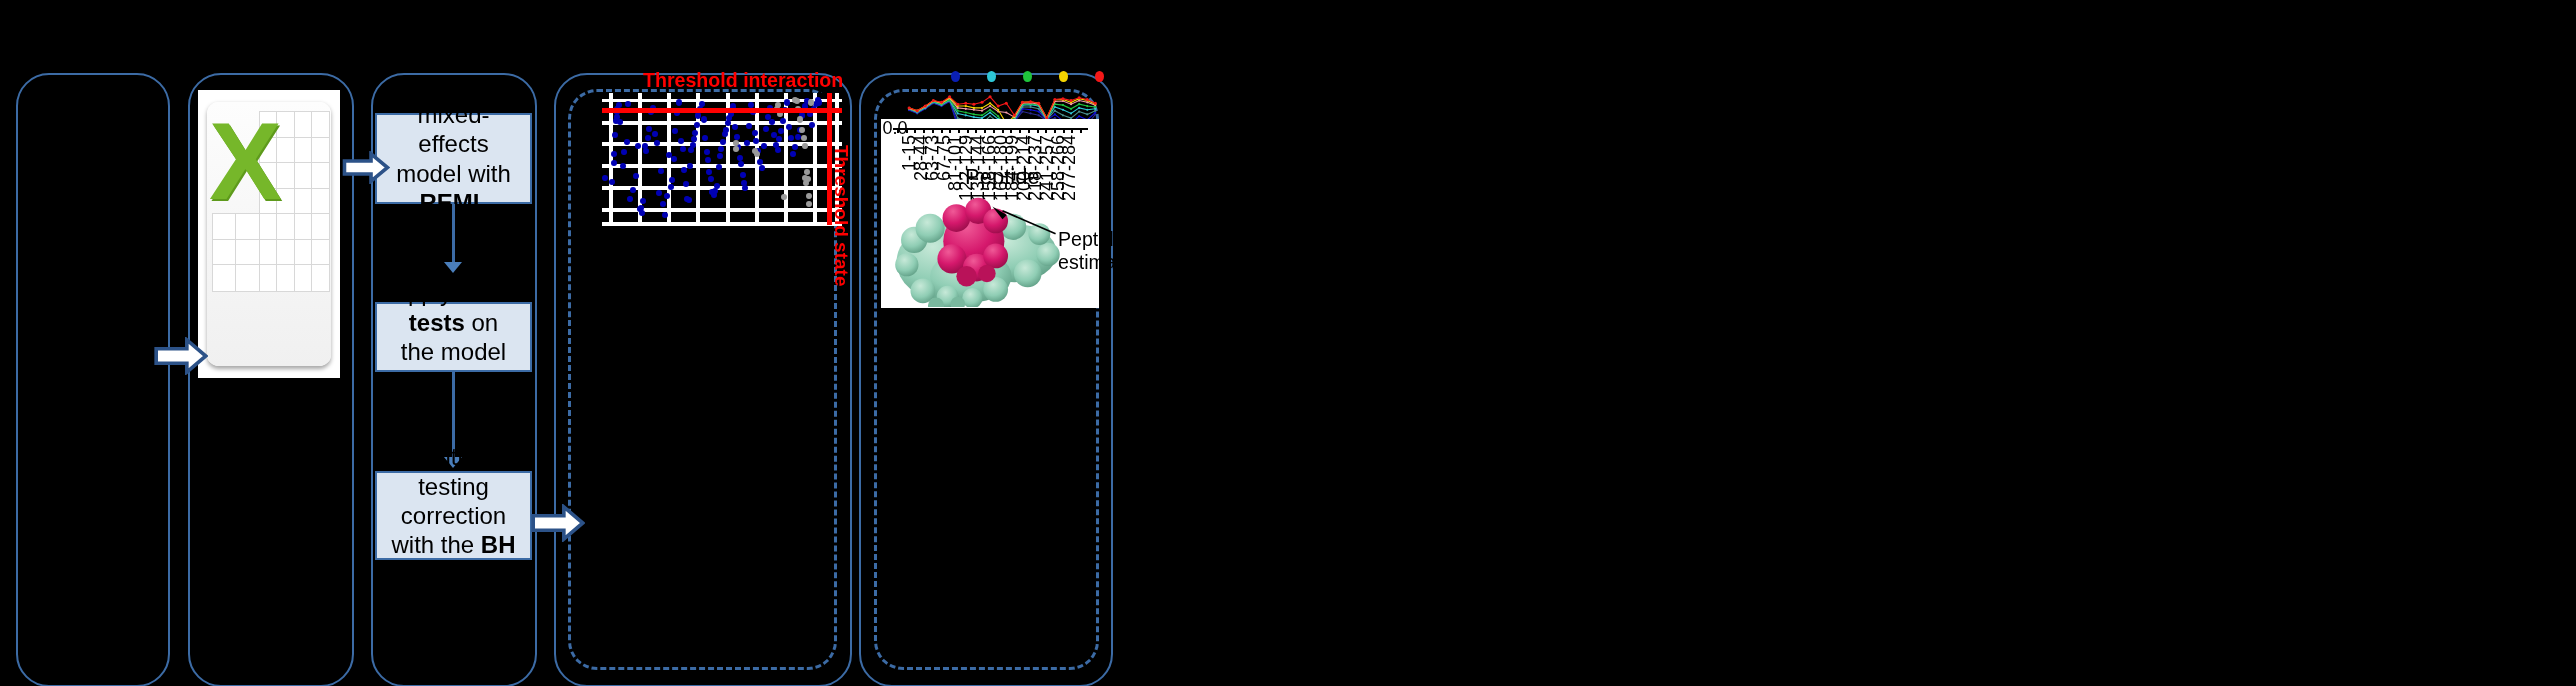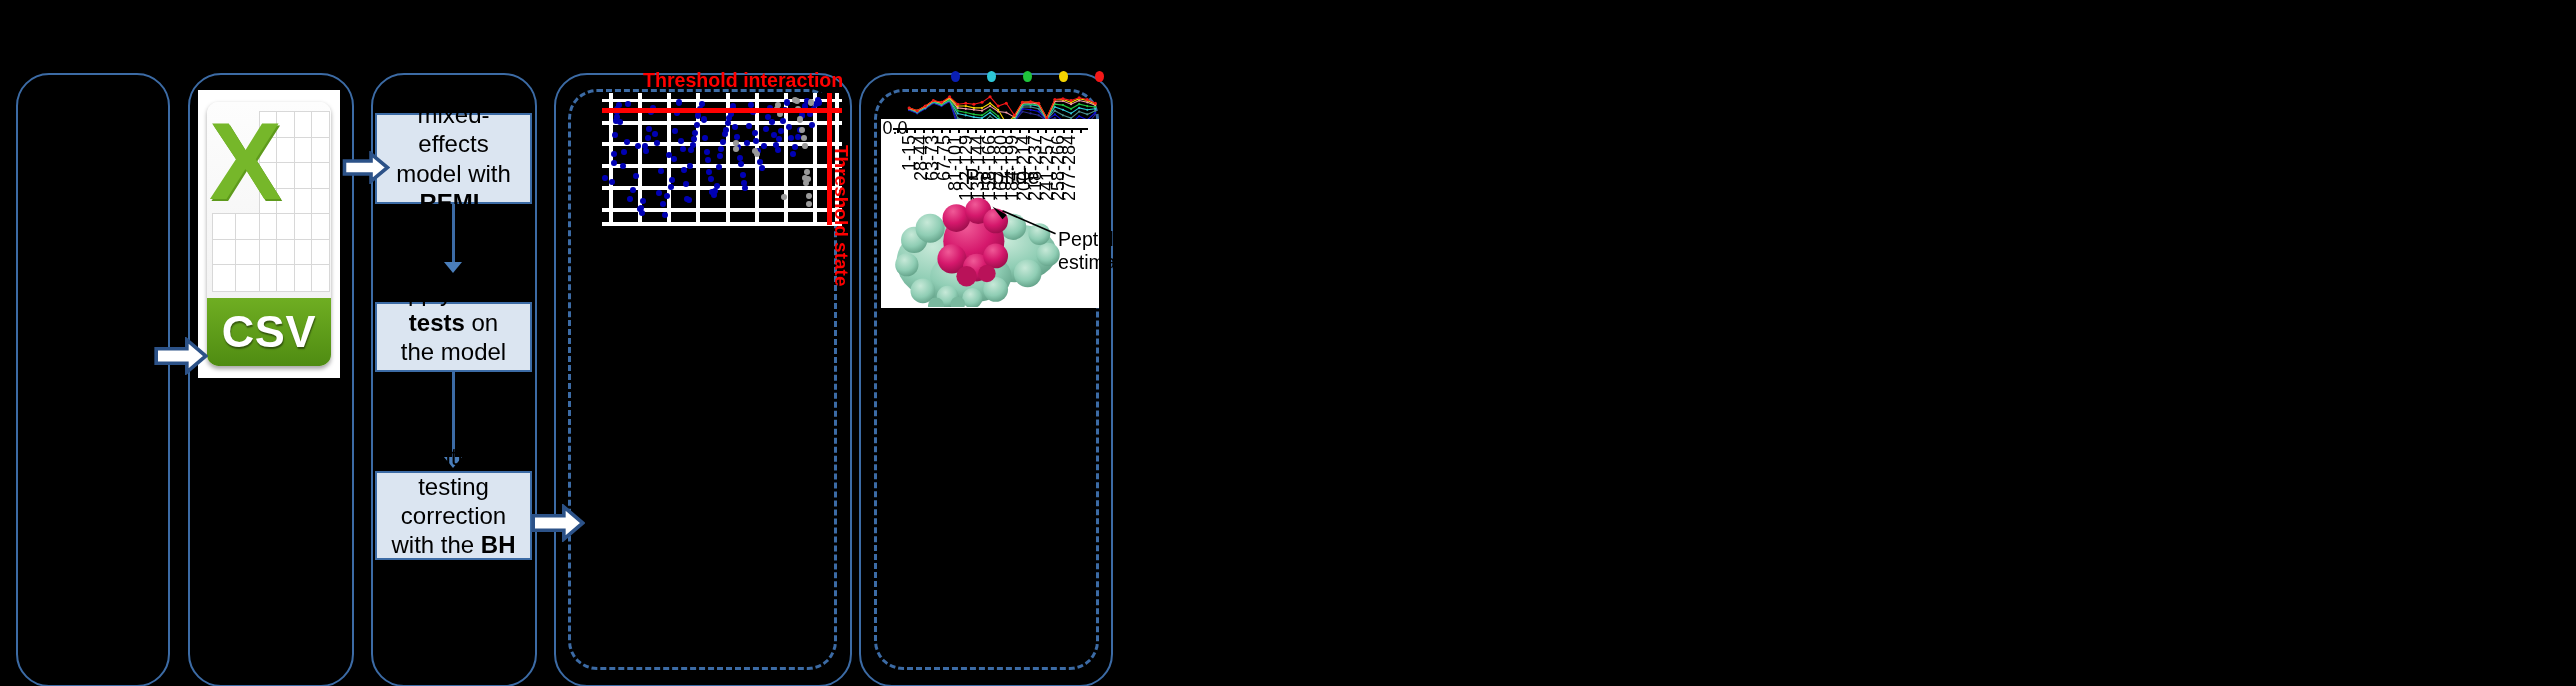--- a/index.html
+++ b/index.html
@@ -110,23 +110,20 @@
       <div class="g" style="left:70%;top:70%;width:14%;height:13%;"></div>
       <div class="g" style="left:84%;top:70%;width:13%;height:13%;"></div>
       <div class="g" style="left:4%;top:83%;width:19%;height:13%;"></div>
       <div class="g" style="left:23%;top:83%;width:19%;height:13%;"></div>
       <div class="g" style="left:42%;top:83%;width:14%;height:13%;"></div>
       <div class="g" style="left:56%;top:83%;width:14%;height:13%;"></div>
       <div class="g" style="left:70%;top:83%;width:14%;height:13%;"></div>
       <div class="g" style="left:84%;top:83%;width:13%;height:13%;"></div>
     </div>
     <div class="csv-x">X</div>
-    <div class="csv-bar">
-      <span>CSV</span>
-    </div>
   </div>
 </div>
 
 <div class="panel" id="panel-stage3" style="left:371px;top:73px;width:166px;height:614px;"></div>
 
 <div class="procbox" style="left:375px;top:113px;width:157px;height:91px;">
   <span>Fit a linear mixed-<br>effects model with<br><b>REML</b> estimates</span>
 </div>
 
 <div class="connector" style="left:452px;top:204px;height:60px;"></div>

